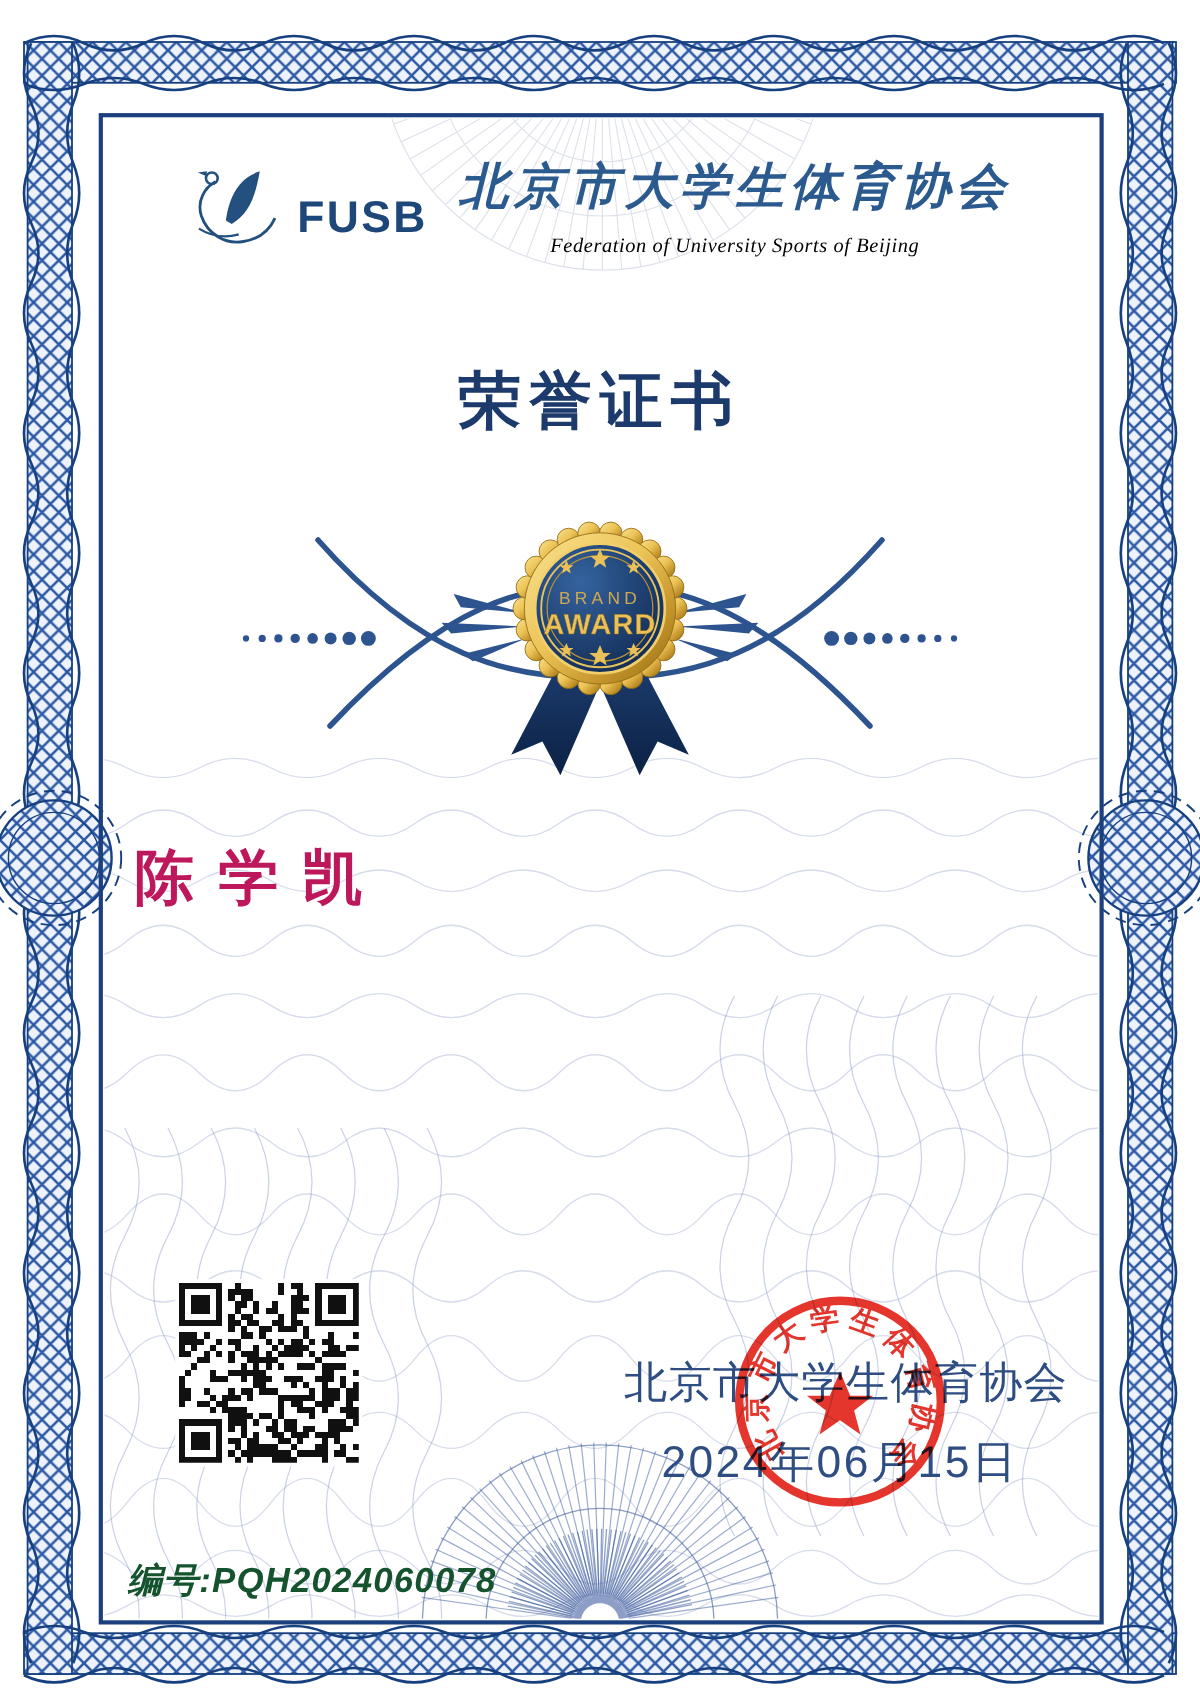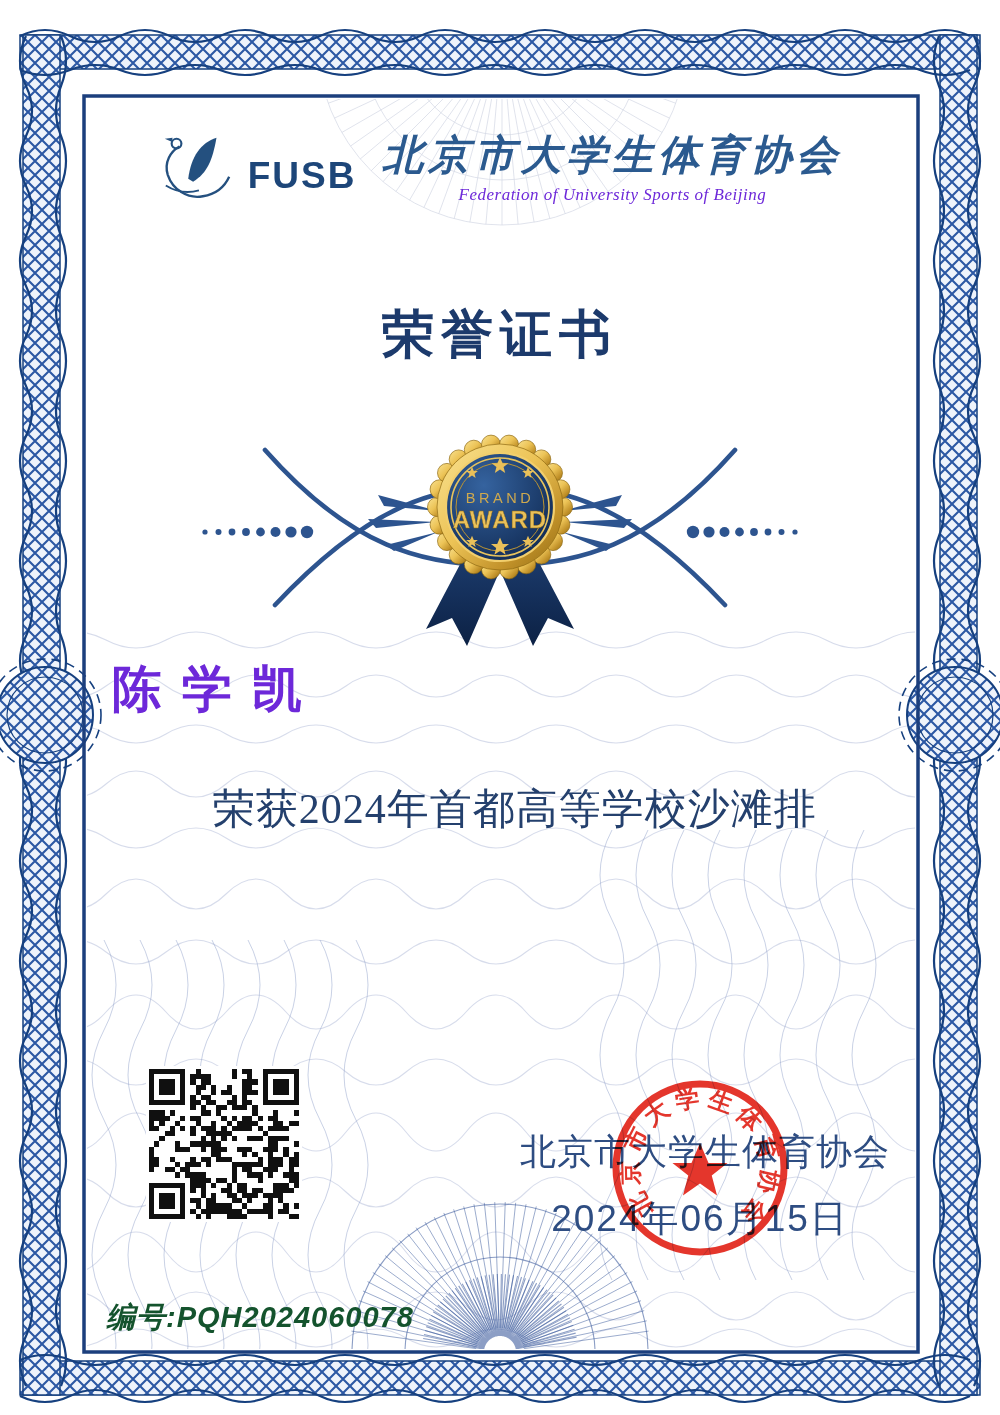--- a/index.html
+++ b/index.html
@@ -18,31 +18,31 @@
     font-size:37px;font-weight:800;color:#1d4679;letter-spacing:2px;
     margin-top:18px;
   }
   .logo-texts{display:flex;flex-direction:column;align-items:center;margin-left:14px;}
   .logo-cn{
     font-size:41px;font-weight:700;font-style:italic;color:#2b5a8f;
     letter-spacing:5px;font-family:"Liberation Serif","DejaVu Serif",serif;
     white-space:nowrap;
   }
   .logo-en{
-    font-size:17px;font-style:italic;color:#6d28d9;letter-spacing:.5px;
-    font-family:"Liberation Serif","DejaVu Serif",serif;margin-top:2px;
+    font-size:17px;font-style:italic;color:#000000;letter-spacing:.5px;
+    font-family:"Liberation Serif","DejaVu Serif",serif;margin-top:12px;
   }
   
   .title{
     left:0;top:300px;width:1000px;text-align:center;font-size:52px;
     font-weight:800;color:#1c3a6c;letter-spacing:7px;
   }
   
   .recipient{
-    left:112px;top:656px;font-size:50px;font-weight:700;color:#6d28d9;
+    left:112px;top:698px;font-size:50px;font-weight:700;color:#be185d;
     letter-spacing:20px;font-family:"Liberation Serif","DejaVu Serif",serif;
   }
   .body-text{
     left:112px;top:778px;width:790px;font-size:42px;color:#24406d;
     line-height:1.5;letter-spacing:1px;
     font-family:"Liberation Serif","DejaVu Serif",serif;
   }
   .body-text .ln1{text-indent:2.4em;}
   
   .issuer{
@@ -220,21 +220,20 @@
         <use href="#star" transform="translate(320,132) scale(.95)"></use>
         <use href="#star" transform="translate(348,127) scale(.62)"></use>
       </g>
       <text x="320" y="88" text-anchor="middle" font-size="14.5" letter-spacing="3.5" fill="#cfa94e" font-weight="500">BRAND</text>
       <text x="320" y="113" text-anchor="middle" font-size="24" letter-spacing="1" fill="#e9c05a" font-weight="800" stroke="#8f6a12" stroke-width=".4">AWARD</text>
     </g>
   </svg>
 
   <div class="abs recipient">陈学凯</div>
   <div class="abs body-text">
-    <div class="ln1">荣获2024年首都高等学校沙滩排</div>
   </div>
 
   <div class="abs qr-frame" style="left:146px;top:1066px">
     <svg width="150" height="150" viewBox="0 0 145 145" shape-rendering="crispEdges">
       <rect width="145" height="145" fill="#ffffff"></rect>
       <g id="qr-g" fill="#101010">
           <rect x="45" y="0" width="5" height="5"></rect>
           <rect x="80" y="0" width="5" height="5"></rect>
           <rect x="90" y="0" width="5" height="5"></rect>
           <rect x="95" y="0" width="5" height="5"></rect>

